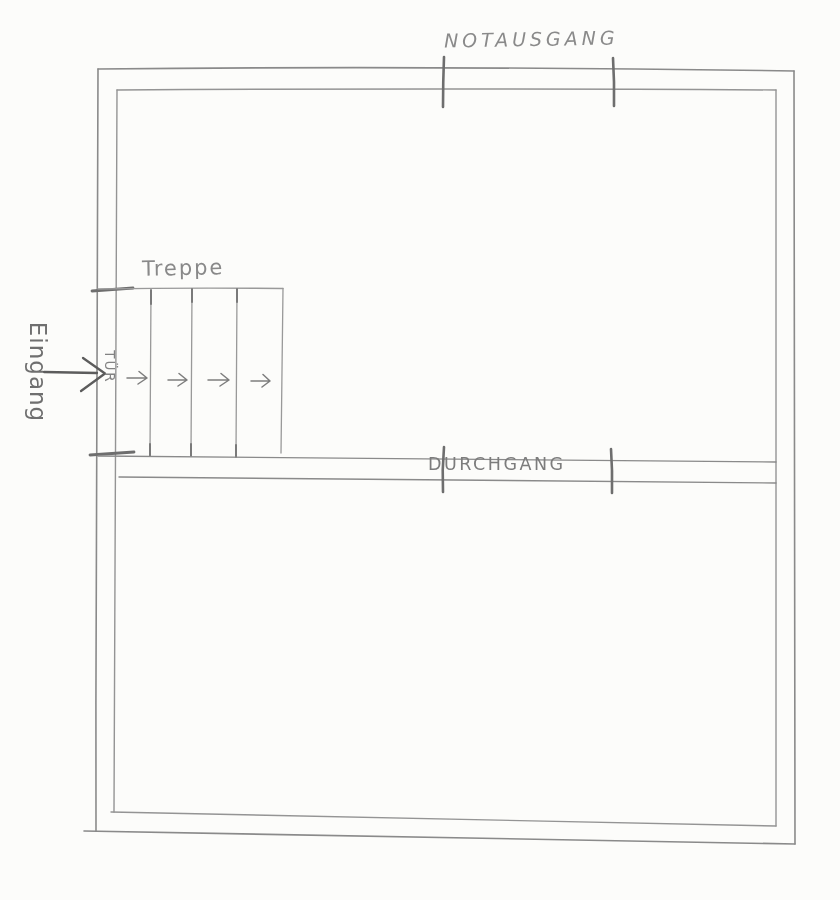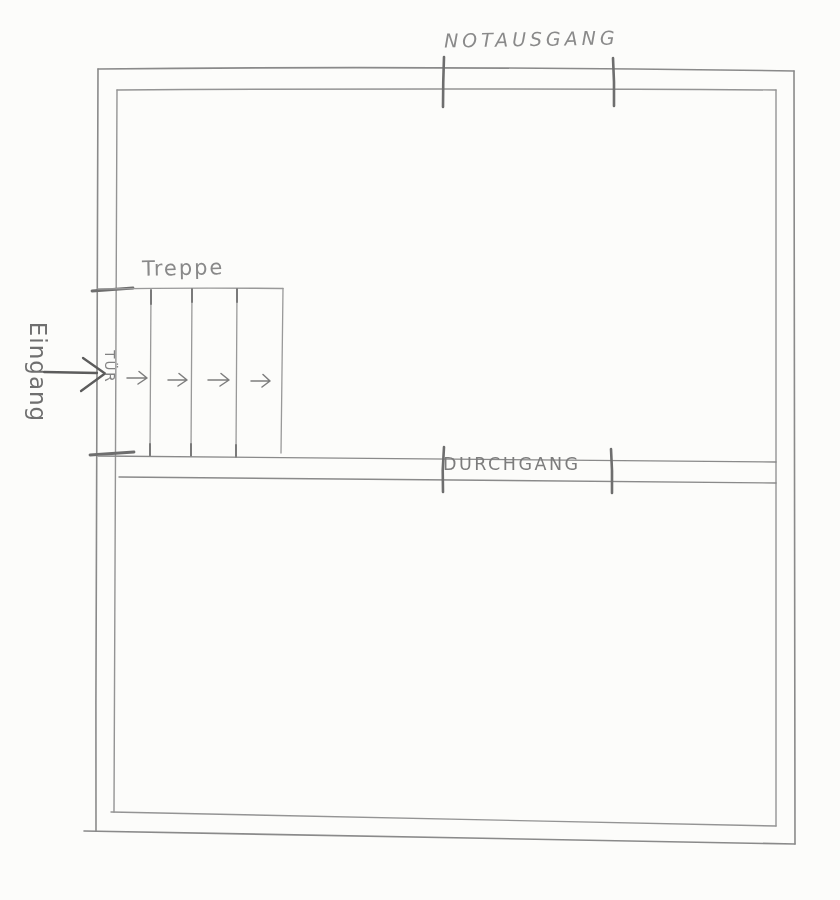--- a/index.html
+++ b/index.html
@@ -50,21 +50,21 @@
   .label-eingang{
     left:-28px;top:359px;
     width:128px;height:26px;
     font-size:23px;
     letter-spacing:1px;
     text-align:center;
     transform:rotate(90deg);
     color:#6f6f6f;
   }
   .label-durchgang{
-    left:443px;top:456px;
+    left:428px;top:456px;
     font-size:17.5px;
     letter-spacing:2.5px;
     color:#7c7c7c;
   }
 </style>
 </head>
 <body>
 
 <div class="stage">
 

